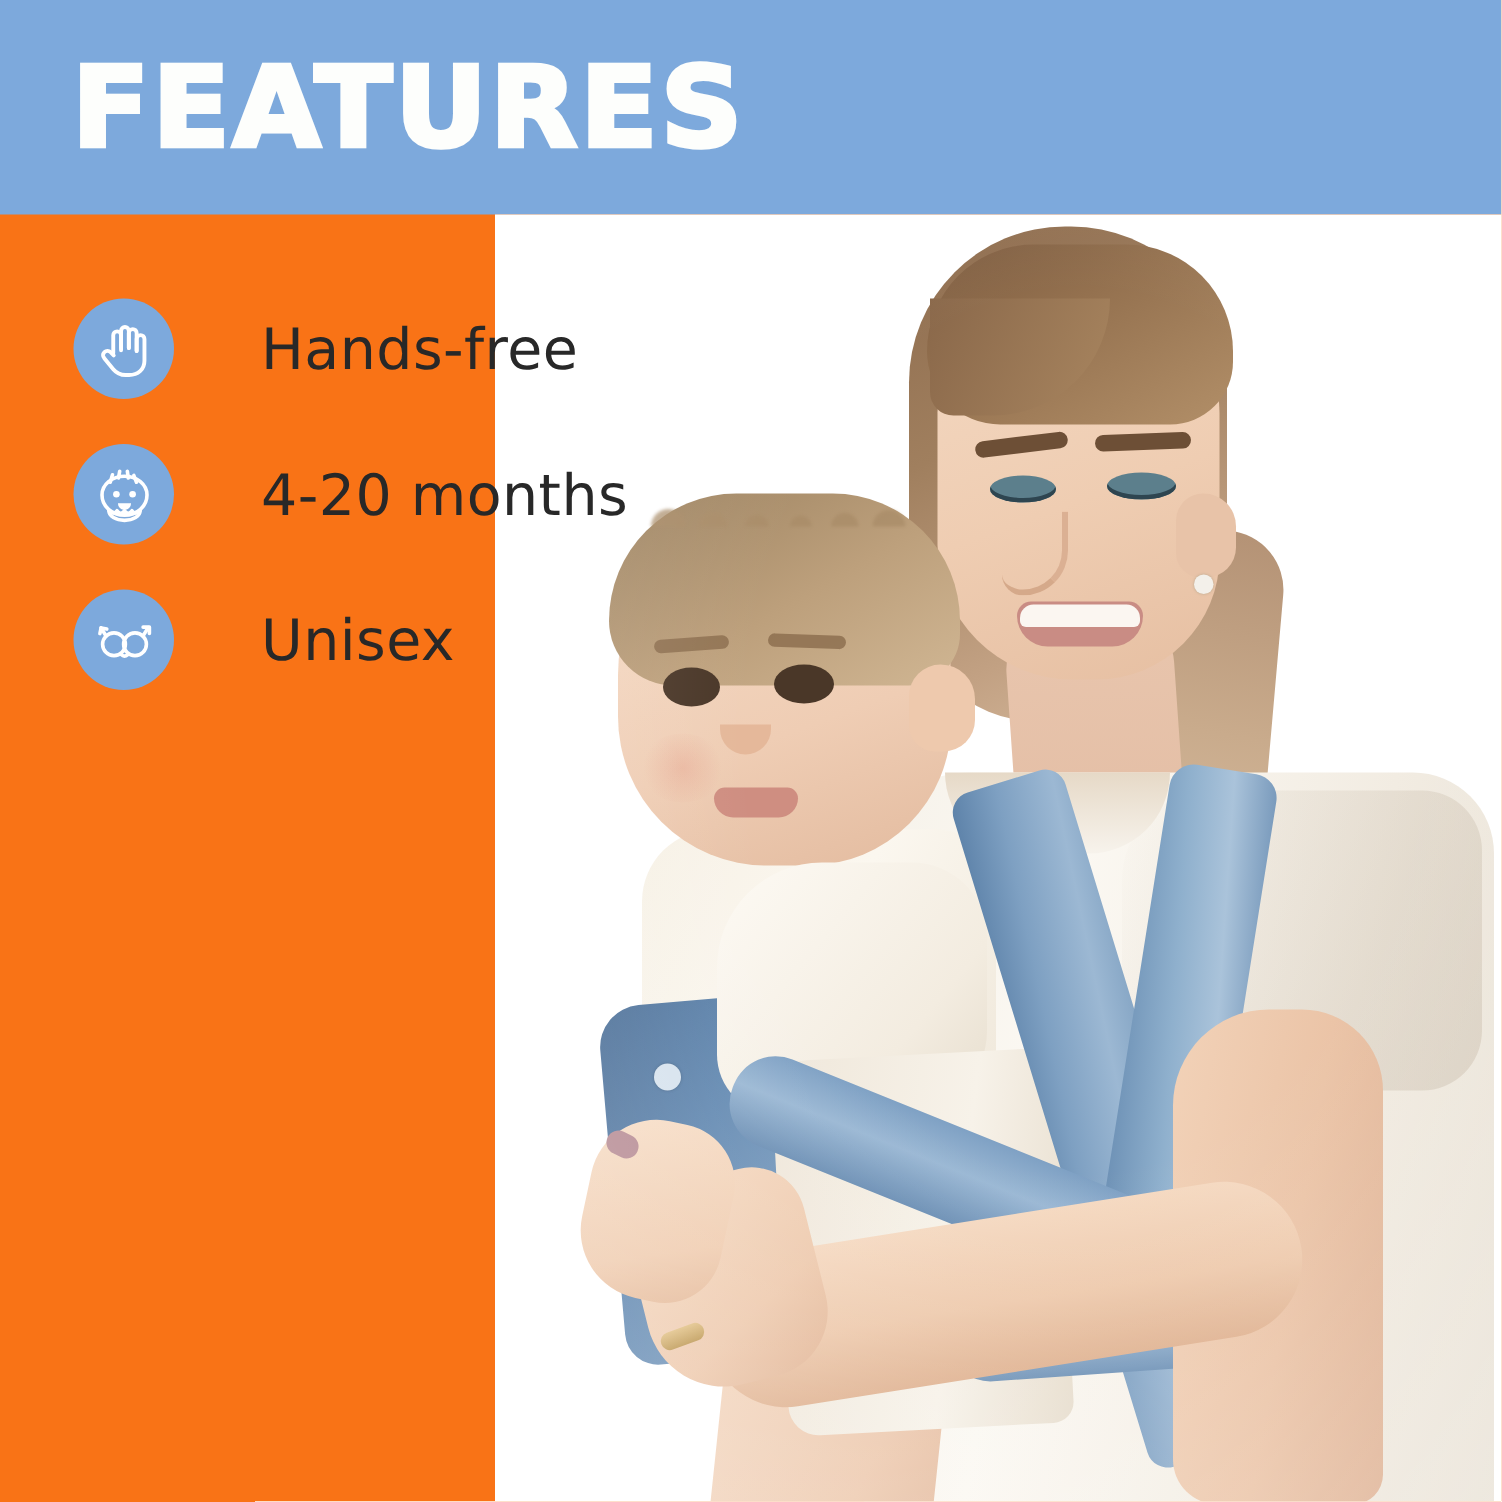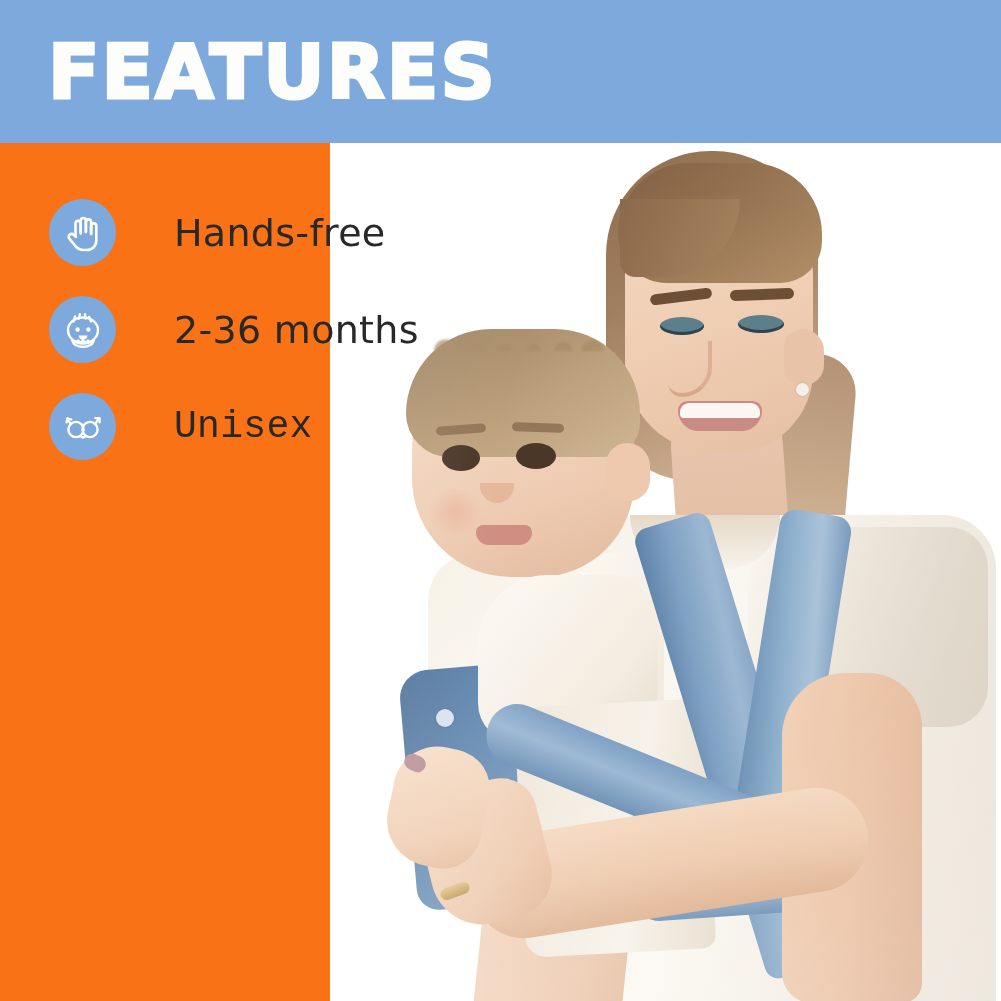--- a/index.html
+++ b/index.html
@@ -400,34 +400,34 @@
         <svg width="46" height="46" viewBox="0 0 46 46" fill="none" stroke="#ffffff" stroke-width="2.4" stroke-linecap="round" stroke-linejoin="round">
           <path d="M8 23a15 12.5 0 0 1 30 0 15 13.5 0 0 1-30 0z"></path>
           <path d="M13.5 14.5l1.5-5M19 11.6l.8-4.4M25.5 11.6l-.6-4.4M31 14.5l-1.8-4.6"></path>
           <circle cx="17.6" cy="22.5" r="2.2" fill="#ffffff" stroke="none"></circle>
           <circle cx="28.4" cy="22.5" r="2.2" fill="#ffffff" stroke="none"></circle>
           <path d="M18.6 28.5h8.8a4.4 4.4 0 0 1-8.8 0z" fill="#ffffff" stroke="none"></path>
           <path d="M12.6 33.5c2.2 2 3.8 2 5.4 0 1.6 2.2 3.4 2.2 5 0 1.6 2.2 3.4 2.2 5 0 1.6 2 3.2 2 5.4 0"></path>
           <path d="M12.6 33.5c0 3.6 4.6 6.4 10.4 6.4s10.4-2.8 10.4-6.4"></path>
         </svg>
       </div>
-      <div class="feature-label" style="color: rgb(40, 40, 40);">2-36 months</div>
+      <div class="feature-label" style="color: rgb(40, 40, 40);">4-20 months</div>
     </div>
 
 
 
     <div class="feature-row">
       <div class="icon-circle" style="background: rgb(125, 169, 220);">
         <svg width="46" height="42" viewBox="0 0 46 42" fill="none" stroke="#ffffff" stroke-width="2.4" stroke-linecap="round" stroke-linejoin="round">
           <circle cx="16" cy="23.5" r="7.6"></circle>
           <circle cx="30" cy="23.5" r="7.6"></circle>
           <path d="M10.8 18.2L7.4 12.6"></path>
           <path d="M6.6 16.4l.8-3.8 3.8.8"></path>
           <path d="M35.2 18.2l3.6-5.8"></path>
           <path d="M35.4 12.1h4.2v4.2"></path>
           <path d="M20.8 30.4c1.4 1.4 2.8 1.4 4.4 0"></path>
         </svg>
       </div>
-      <div class="feature-label" style="color: rgb(40, 40, 40); font-family: Liberation Mono, monospace;">Unisex</div>
+      <div class="feature-label" style="color: rgb(40, 40, 40);">Unisex</div>
     </div>
 
   </div>
 </div>
 
 </body></html>

